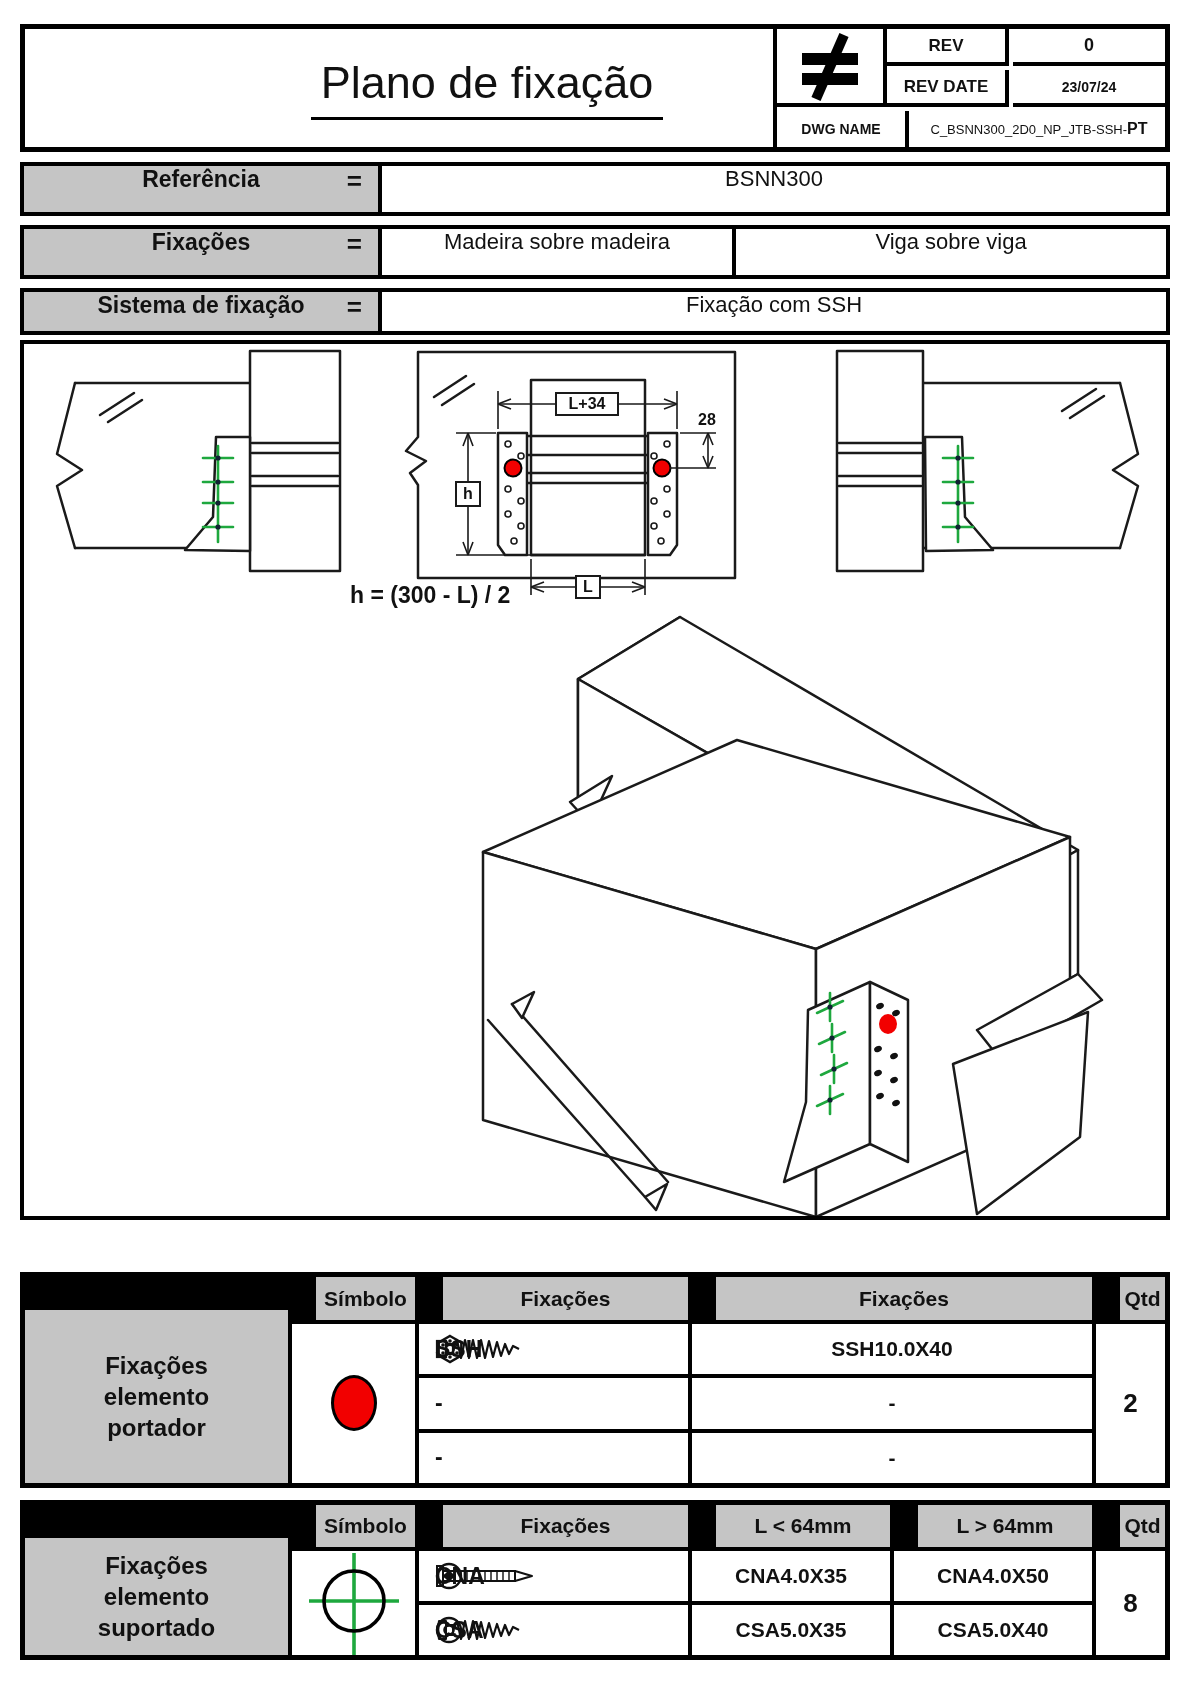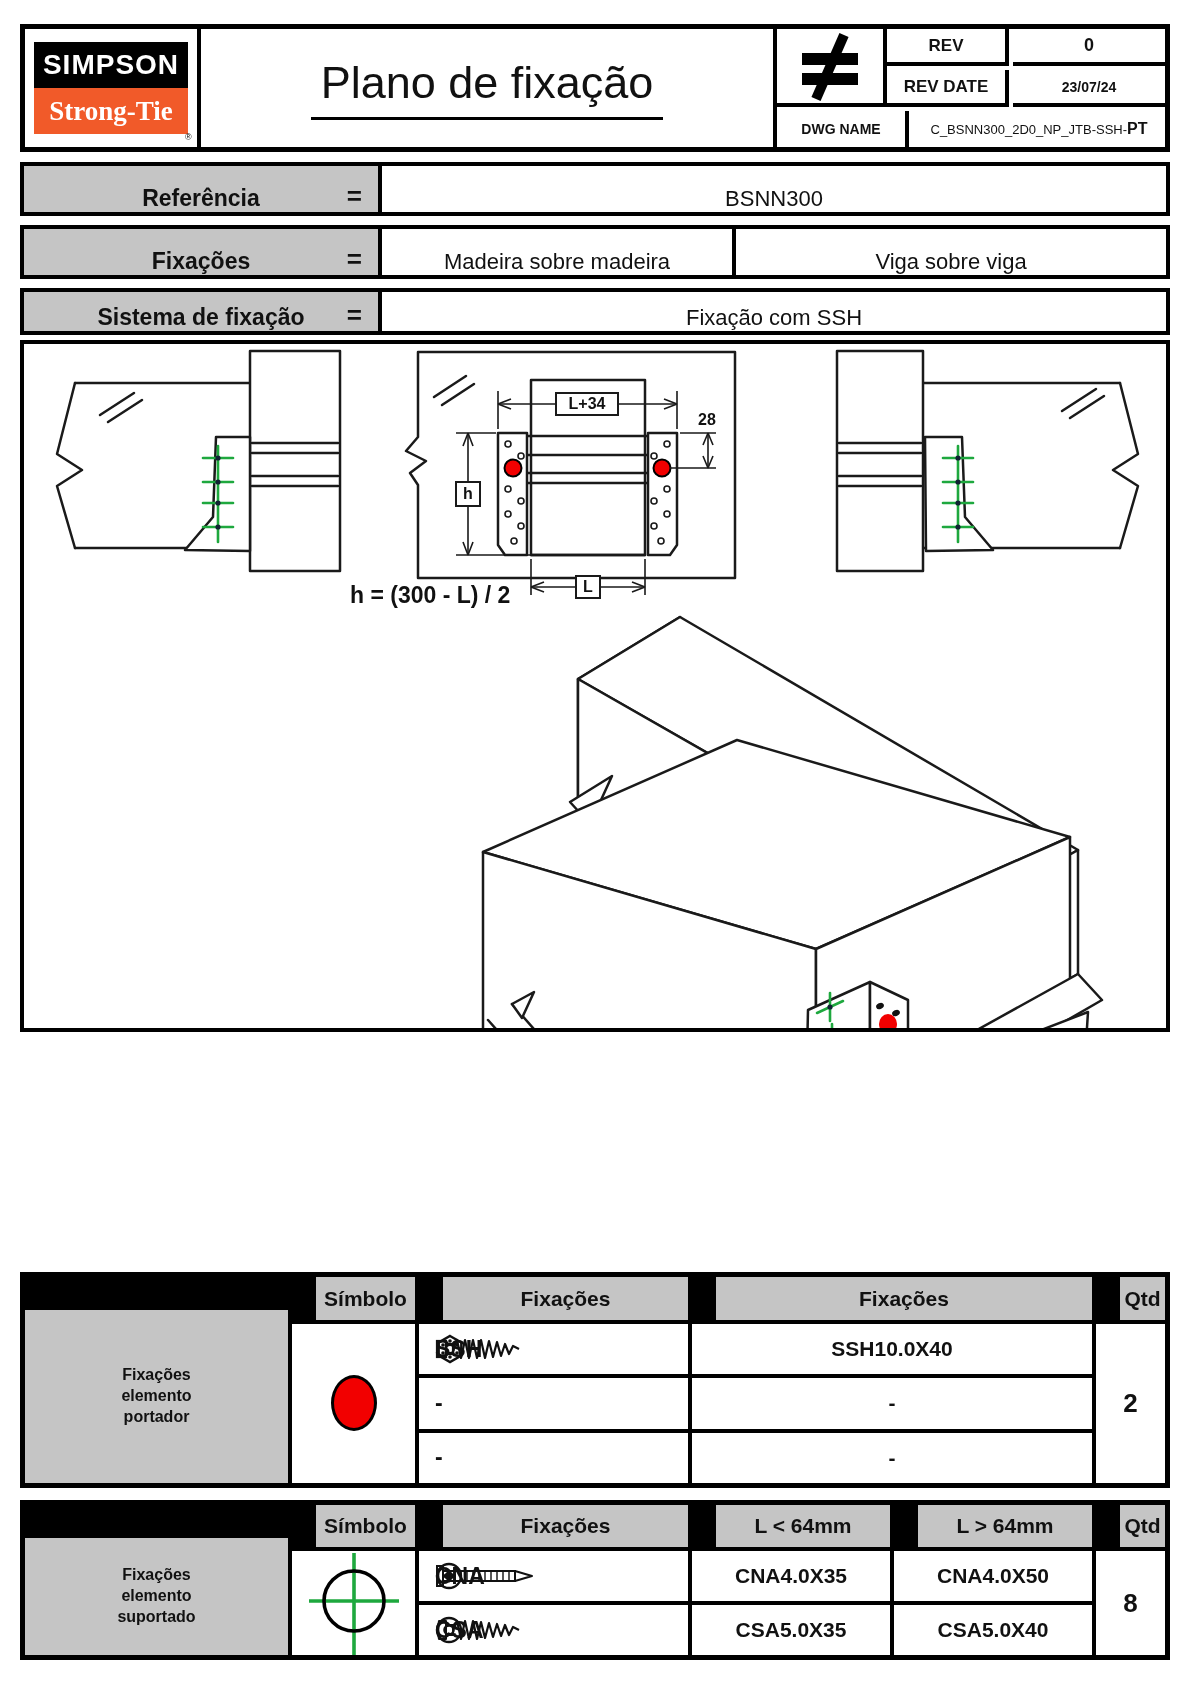--- a/index.html
+++ b/index.html
@@ -22,60 +22,55 @@
   .rev-label   { left:862px; top:0;    width:122px; height:37px; border-right:4px solid #000; border-bottom:4px solid #000; font-size:17px;text-align:right; }
   .rev-value   { left:988px; top:0;    width:152px; height:37px; border-bottom:4px solid #000; font-size:18px; }
   .rdate-label { left:862px; top:41px; width:122px; height:37px; border-right:4px solid #000; border-bottom:4px solid #000; font-size:17px; }
   .rdate-value { left:988px; top:41px; width:152px; height:37px; border-bottom:4px solid #000; font-size:14px; }
   .dwg-label   { left:752px; top:82px; width:132px; height:36px; border-right:4px solid #000; font-size:14px; }
   .dwg-value   { left:888px; top:82px; width:252px; height:36px; font-size:13px; font-weight:normal; white-space:nowrap; }
   .dwg-value b { font-size:16px; }
 
   
   .ref-row { position:absolute; left:0; width:1150px; background:#000; border:4px solid #000; display:grid; gap:4px; }
-  .ref-row .cell { background:#fff; position:relative; display:flex; align-items:flex-end; justify-content:center; }
+  .ref-row .cell { background:#fff; position:relative; display:flex; align-items:flex-start; justify-content:center; }
   .ref-row .lab { background:#c5c5c5; font-weight:bold; font-size:23px; }
   .ref-row .eq { position:absolute; right:16px; font-size:26px; font-weight:bold; }
   .ref-row .val { font-size:22px; }
 
   
-  .draw { position:absolute; left:0; top:316px; width:1150px; height:692px; border:4px solid #000; background:#fff; overflow:hidden; }
+  .draw { position:absolute; left:0; top:316px; width:1150px; height:880px; border:4px solid #000; background:#fff; overflow:hidden; }
   .formula { position:absolute; left:326px; top:238px; font-size:23px; font-weight:600; white-space:nowrap; }
   svg { position:absolute; overflow:visible; }
   .ln { stroke:#1a1a1a; stroke-width:2.5; fill:none; stroke-linejoin:round; stroke-linecap:round; }
   .face { stroke:#1a1a1a; stroke-width:2.5; fill:#fff; stroke-linejoin:round; }
   .thin { stroke:#1a1a1a; stroke-width:1.6; fill:none; }
   .grn { stroke:#1ea83e; stroke-width:2.6; fill:none; stroke-linecap:round; }
   .dimbox { fill:#fff; stroke:#1a1a1a; stroke-width:2; }
   .dimtxt { font-family:"Liberation Sans",sans-serif; font-size:16px; font-weight:bold; fill:#111; text-anchor:middle; }
 
   
   .ftable { position:absolute; left:0; width:1150px; background:#000; border:5px solid #000; display:grid; gap:4px; }
   .t1 { top:1248px; height:216px; grid-template-columns:263px 123px 269px 400px 1fr; grid-template-rows:43px 1fr 1fr 1fr; }
   .t2 { top:1476px; height:160px; grid-template-columns:263px 123px 269px 198px 198px 1fr; grid-template-rows:42px 1fr 1fr; }
   .ftable .cell { background:#fff; display:flex; align-items:center; justify-content:center; }
   .ftable .hd { background:#c5c5c5; font-weight:bold; font-size:21px;margin-left:24px; }
-  .ftable .biglab { background:#c5c5c5; font-weight:bold; font-size:16px; text-align:center; line-height:1.3;margin-top:33px; }
+  .ftable .biglab { background:#c5c5c5; font-weight:bold; font-size:24px; text-align:center; line-height:1.3;margin-top:33px; }
   .ftable .biglab span { max-width:130px; display:inline-block; }
   .ftable .fixname { justify-content:flex-start; gap:14px; padding-left:16px; font-weight:bold; font-size:23px; }
   .ftable .refv { font-weight:bold; font-size:21px; }
   .ftable .qty { font-weight:bold; font-size:26px; }
   .red-dot { width:46px; height:56px; background:#f20000; border:3px solid #000; border-radius:50%; }
 </style>
 </head>
 <body>
 
 <div class="page">
 
   <div class="header-block">
-    <div class="logo-cell">
-      <div class="logo-black c">SIMPSON</div>
-      <div class="logo-orange c">Strong-Tie</div>
-      <div class="logo-reg">®</div>
-    </div>
     <div class="title-cell c">
       <span class="title-text">Plano de fixação</span>
     </div>
     <div class="sym-cell c">
       <svg width="72" height="72" viewBox="0 0 72 72">
         <rect x="8" y="23" width="56" height="12" fill="#000"></rect>
         <rect x="8" y="43" width="56" height="12" fill="#000"></rect>
         <line x1="50" y1="5" x2="22" y2="69" stroke="#000" stroke-width="10"></line>
       </svg>
     </div>

